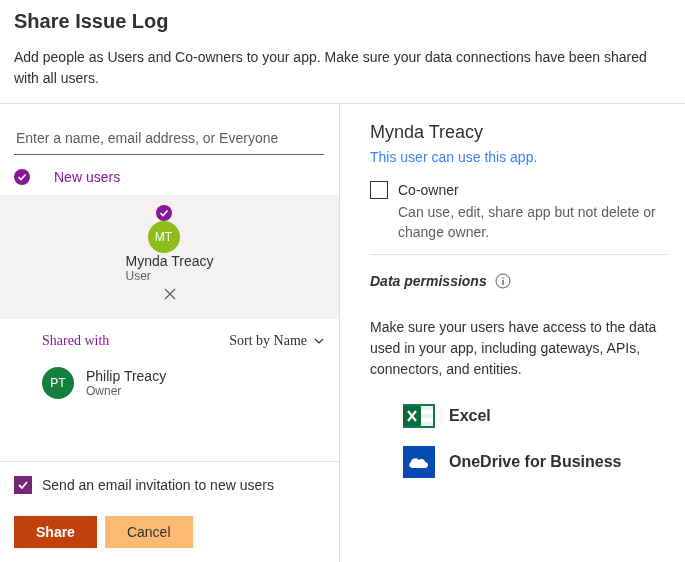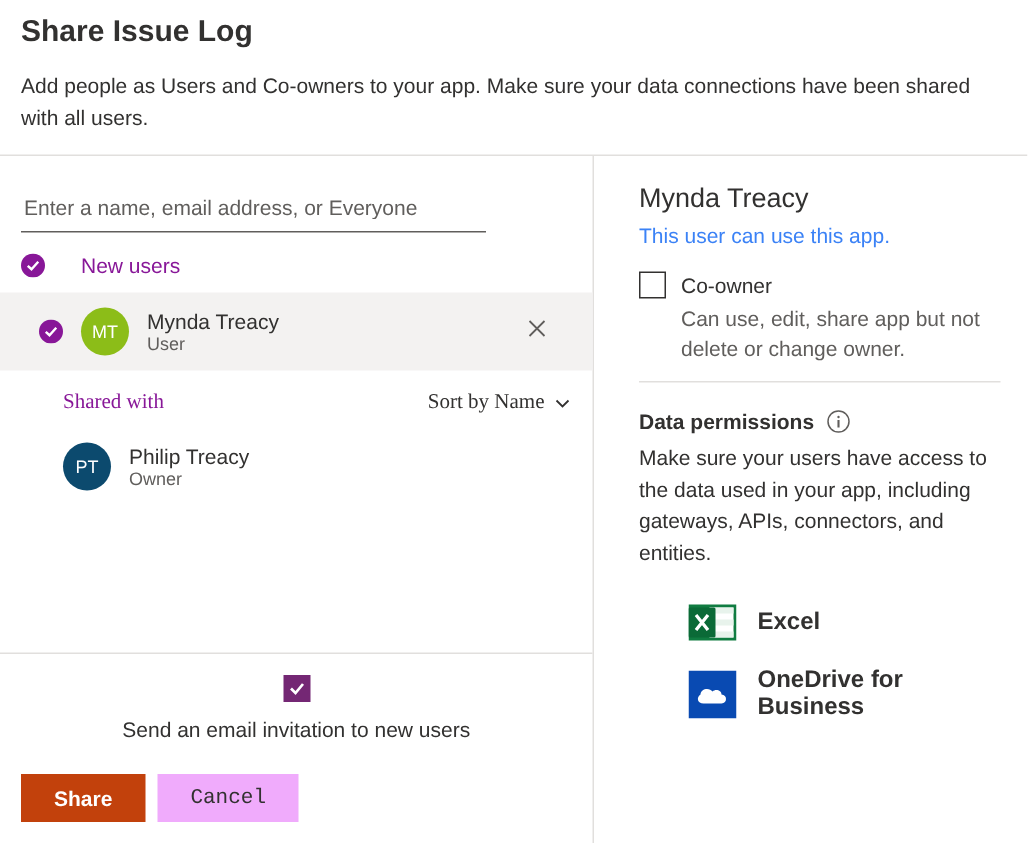--- a/index.html
+++ b/index.html
@@ -32,21 +32,21 @@
       font-size: 14px;
       color: #323130;
       line-height: 1.5;
     }
     .main {
       display: flex;
       flex: 1;
       border-top: 1px solid #e1dfdd;
     }
     .left-panel {
-      width: 396px;
+      width: 340px;
       border-right: 1px solid #e1dfdd;
       display: flex;
       flex-direction: column;
       justify-content: space-between;
     }
     .right-panel {
       flex: 1;
       padding: 18px 18px 18px 30px;
     }
     .search-input {
@@ -75,39 +75,40 @@
       width: 16px;
       height: 16px;
       margin-right: 14px;
       flex-shrink: 0;
     }
     .user-row {
       display: flex;
       align-items: center;
       padding: 10px 26px;
       background: #f3f2f1;
+      flex-direction: column;
     }
     .user-row .check-circle {
       margin-right: 12px;
     }
     .avatar {
       width: 32px;
       height: 32px;
       border-radius: 50%;
       display: flex;
       align-items: center;
       justify-content: center;
       color: #fff;
       font-size: 12px;
       font-weight: 400;
       margin-right: 12px;
       flex-shrink: 0;
     }
     .avatar-green { background: #8cbd18; }
-    .avatar-pink { background: #0c4a6e; }
+    .avatar-pink { background: #15803d; }
     .user-info {
       flex: 1;
     }
     .user-name {
       font-size: 14px;
       color: #323130;
     }
     .user-role {
       font-size: 12px;
       color: #605e5c;
@@ -143,21 +144,20 @@
     }
     .bottom-section {
       margin-top: auto;
       border-top: 1px solid #e1dfdd;
     }
     .email-checkbox-row {
       display: flex;
       align-items: center;
       padding: 14px 14px;
       gap: 10px;
-      flex-direction: column;
     }
     .checkbox-purple {
       width: 18px;
       height: 18px;
       background: #742774;
       display: flex;
       align-items: center;
       justify-content: center;
       cursor: pointer;
     }
@@ -172,23 +172,22 @@
       border: none;
       cursor: pointer;
       font-family: inherit;
     }
     .btn-primary {
       background: #c2410c;
       color: #fff;
       font-weight: 600;
     }
     .btn-secondary {
-      background: #f0abfc;
-      color: #323130;
-      font-family: Liberation Mono, monospace;
+      background: #fdba74;
+      color: #323130;
     }
     .right-title {
       font-size: 18px;
       font-weight: 400;
       margin-bottom: 6px;
     }
     .right-subtitle {
       font-size: 14px;
       color: #3b82f6;
       margin-bottom: 16px;
@@ -215,21 +214,22 @@
     }
     .divider {
       border: none;
       border-top: 1px solid #e1dfdd;
       margin-bottom: 18px;
     }
     .data-perm-header {
       display: flex;
       align-items: center;
       gap: 8px;
-      margin-bottom: 6px;
+      margin-bottom: 28px;
+      font-style: italic;
     }
     .data-perm-header strong {
       font-size: 14px;
       font-weight: 700;
     }
     .data-perm-text {
       font-size: 14px;
       color: #323130;
       line-height: 1.5;
       margin-bottom: 20px;

